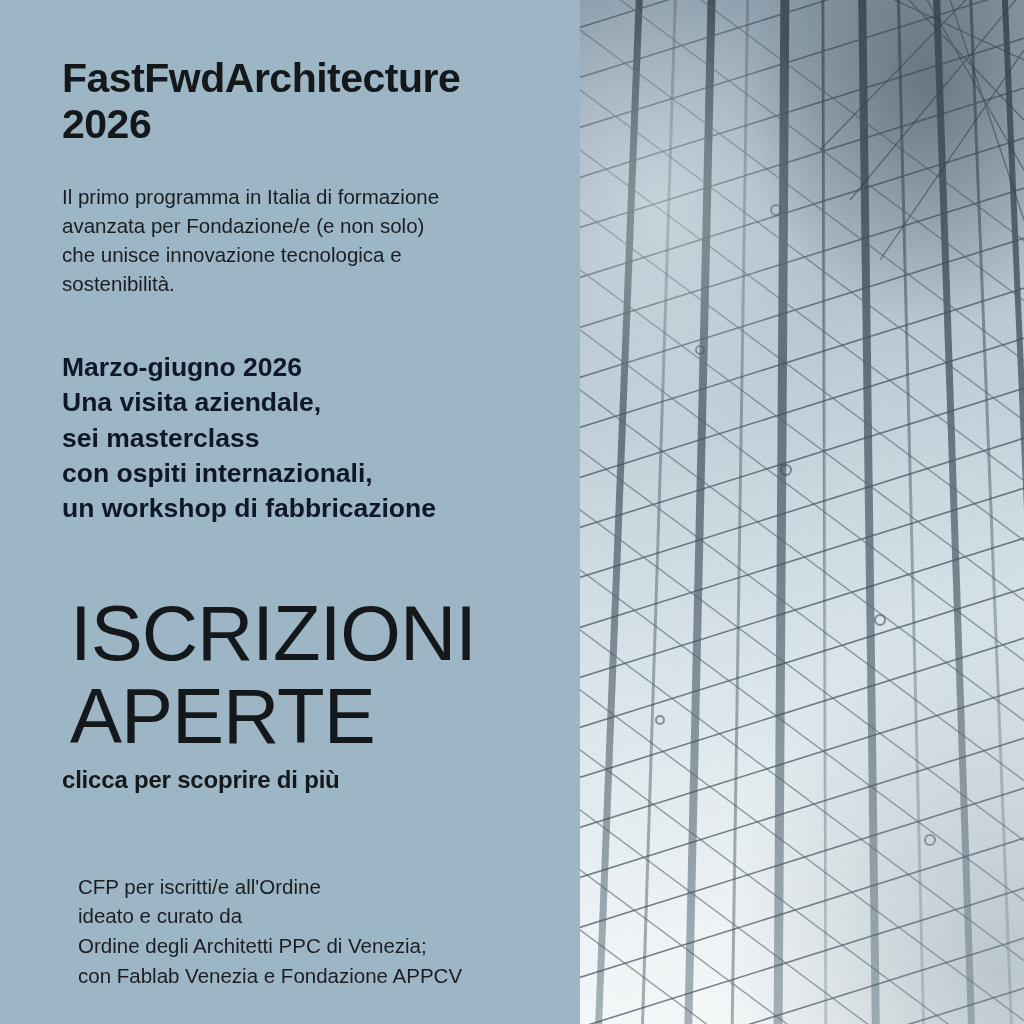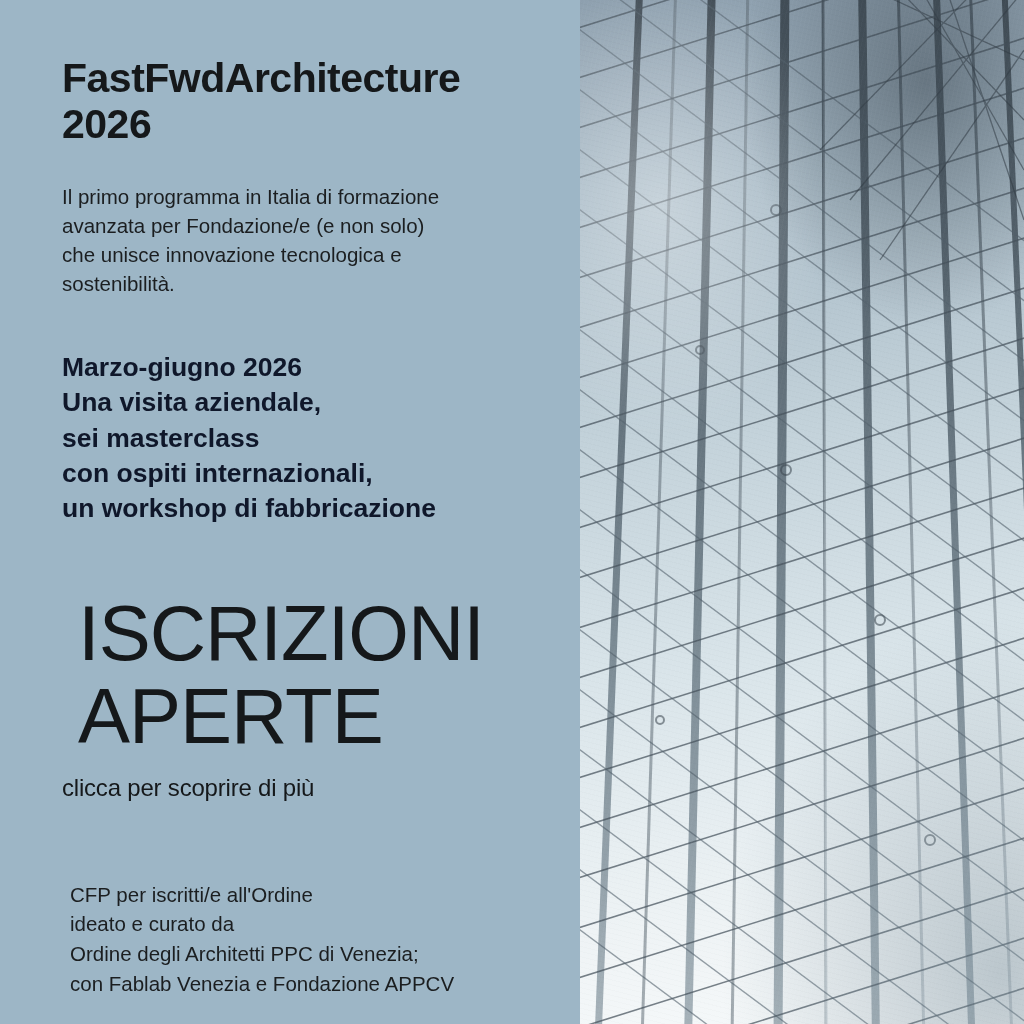--- a/index.html
+++ b/index.html
@@ -54,35 +54,35 @@
     color: #0f172a;
     margin: 0 0 66px 0;
     white-space: pre-line;
   }
   .headline {
     font-size: 78px;
     font-weight: normal;
     line-height: 1.06;
     color: #15181a;
     letter-spacing: -1px;
-    margin: 16px;
+    margin: 8px;
     white-space: pre-line;
   }
   .cta {
     font-size: 24px;
-    font-weight: normal;
+    font-weight: bold;
     color: #15181a;
     margin: 6px 0 0 0;
     letter-spacing: -0.2px;
   }
   .credits {
     font-size: 20.5px;
     line-height: 1.45;
     color: #1b1e20;
-    margin: 78px 0 0 8px;
+    margin: 78px 0 0 16px;
     white-space: pre-line;
   }
   
   .photo-panel {
     position: absolute;
     left: 580px;
     top: 0;
     width: 444px;
     height: 1024px;
     overflow: hidden;

